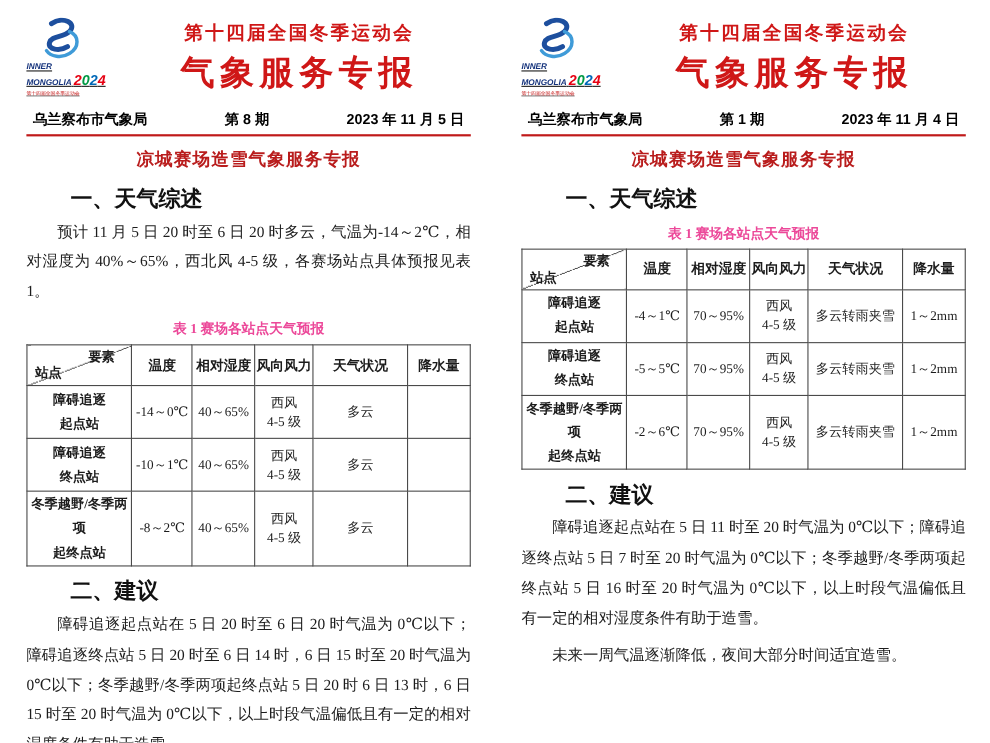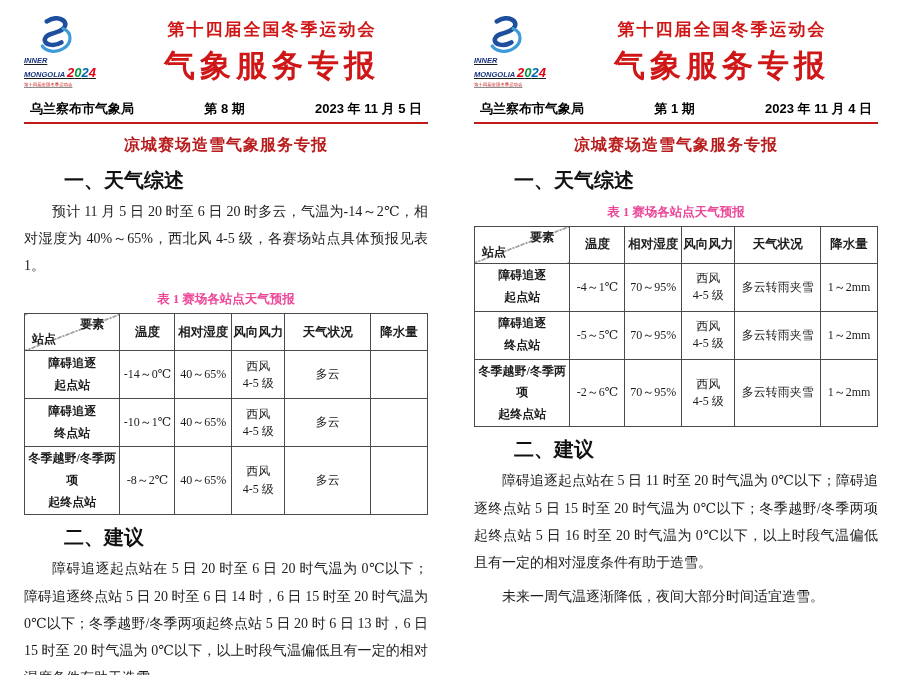--- a/index.html
+++ b/index.html
@@ -216,17 +216,17 @@
         <td>70～95%</td>
         <td class="cell-wind">西风
 4-5 级</td>
         <td>多云转雨夹雪</td>
         <td>1～2mm</td>
       </tr>
       </tbody>
     </table>
 
     <h2 class="sec">二、建议</h2>
-    <p class="para">障碍追逐起点站在 5 日 11 时至 20 时气温为 0℃以下；障碍追逐终点站 5 日 15 时至 20 时气温为 0℃以下；冬季越野/冬季两项起终点站 5 日 16 时至 20 时气温为 0℃以下，以上时段气温偏低且有一定的相对湿度条件有助于造雪。</p>
+    <p class="para">障碍追逐起点站在 5 日 11 时至 20 时气温为 0℃以下；障碍追逐终点站 5 日 7 时至 20 时气温为 0℃以下；冬季越野/冬季两项起终点站 5 日 16 时至 20 时气温为 0℃以下，以上时段气温偏低且有一定的相对湿度条件有助于造雪。</p>
     <p class="para">未来一周气温逐渐降低，夜间大部分时间适宜造雪。</p>
 
   </section>
 </div>
 
 </body></html>

